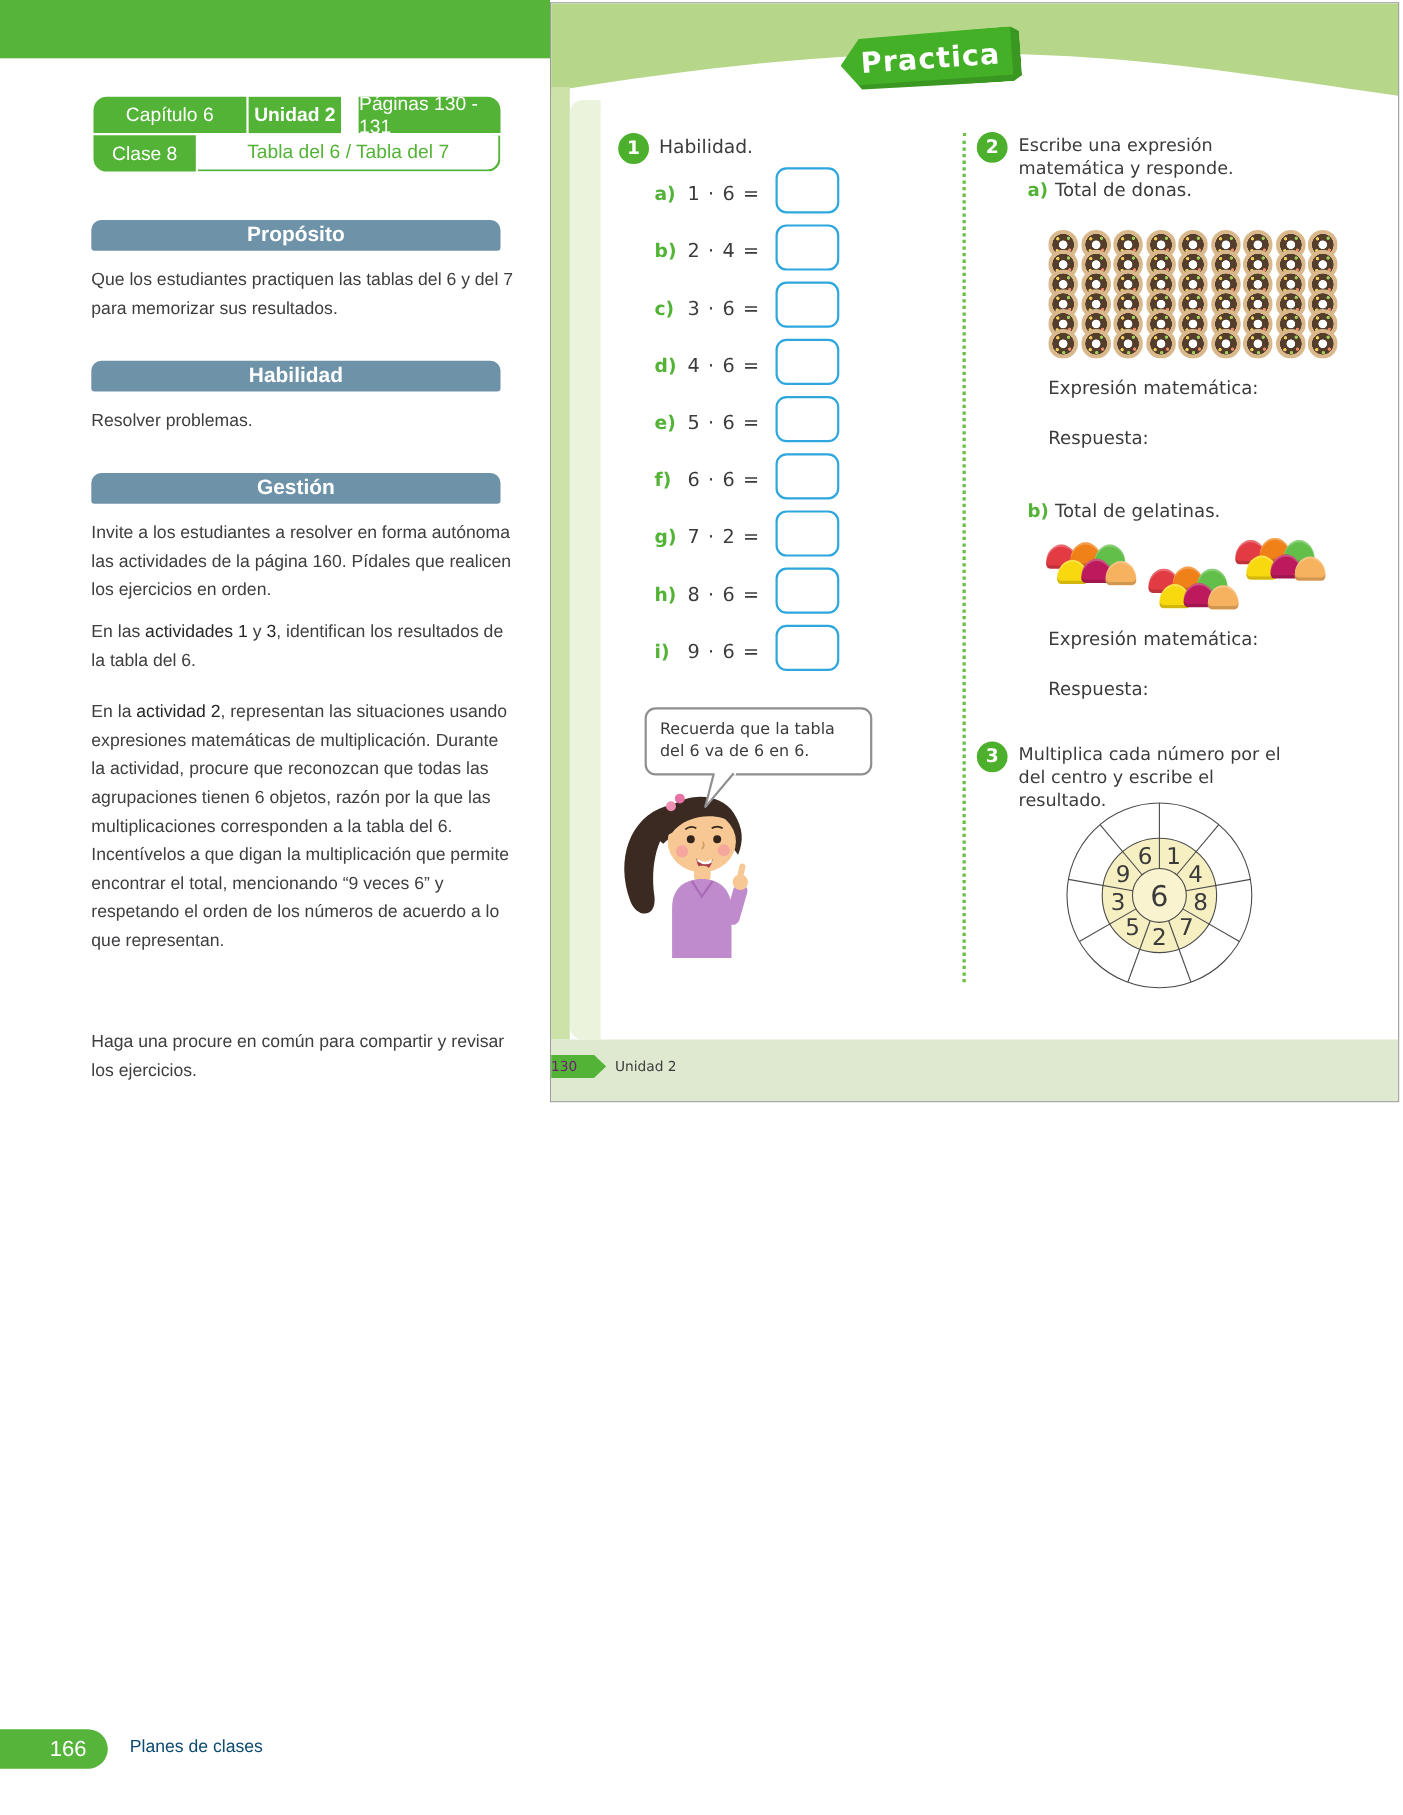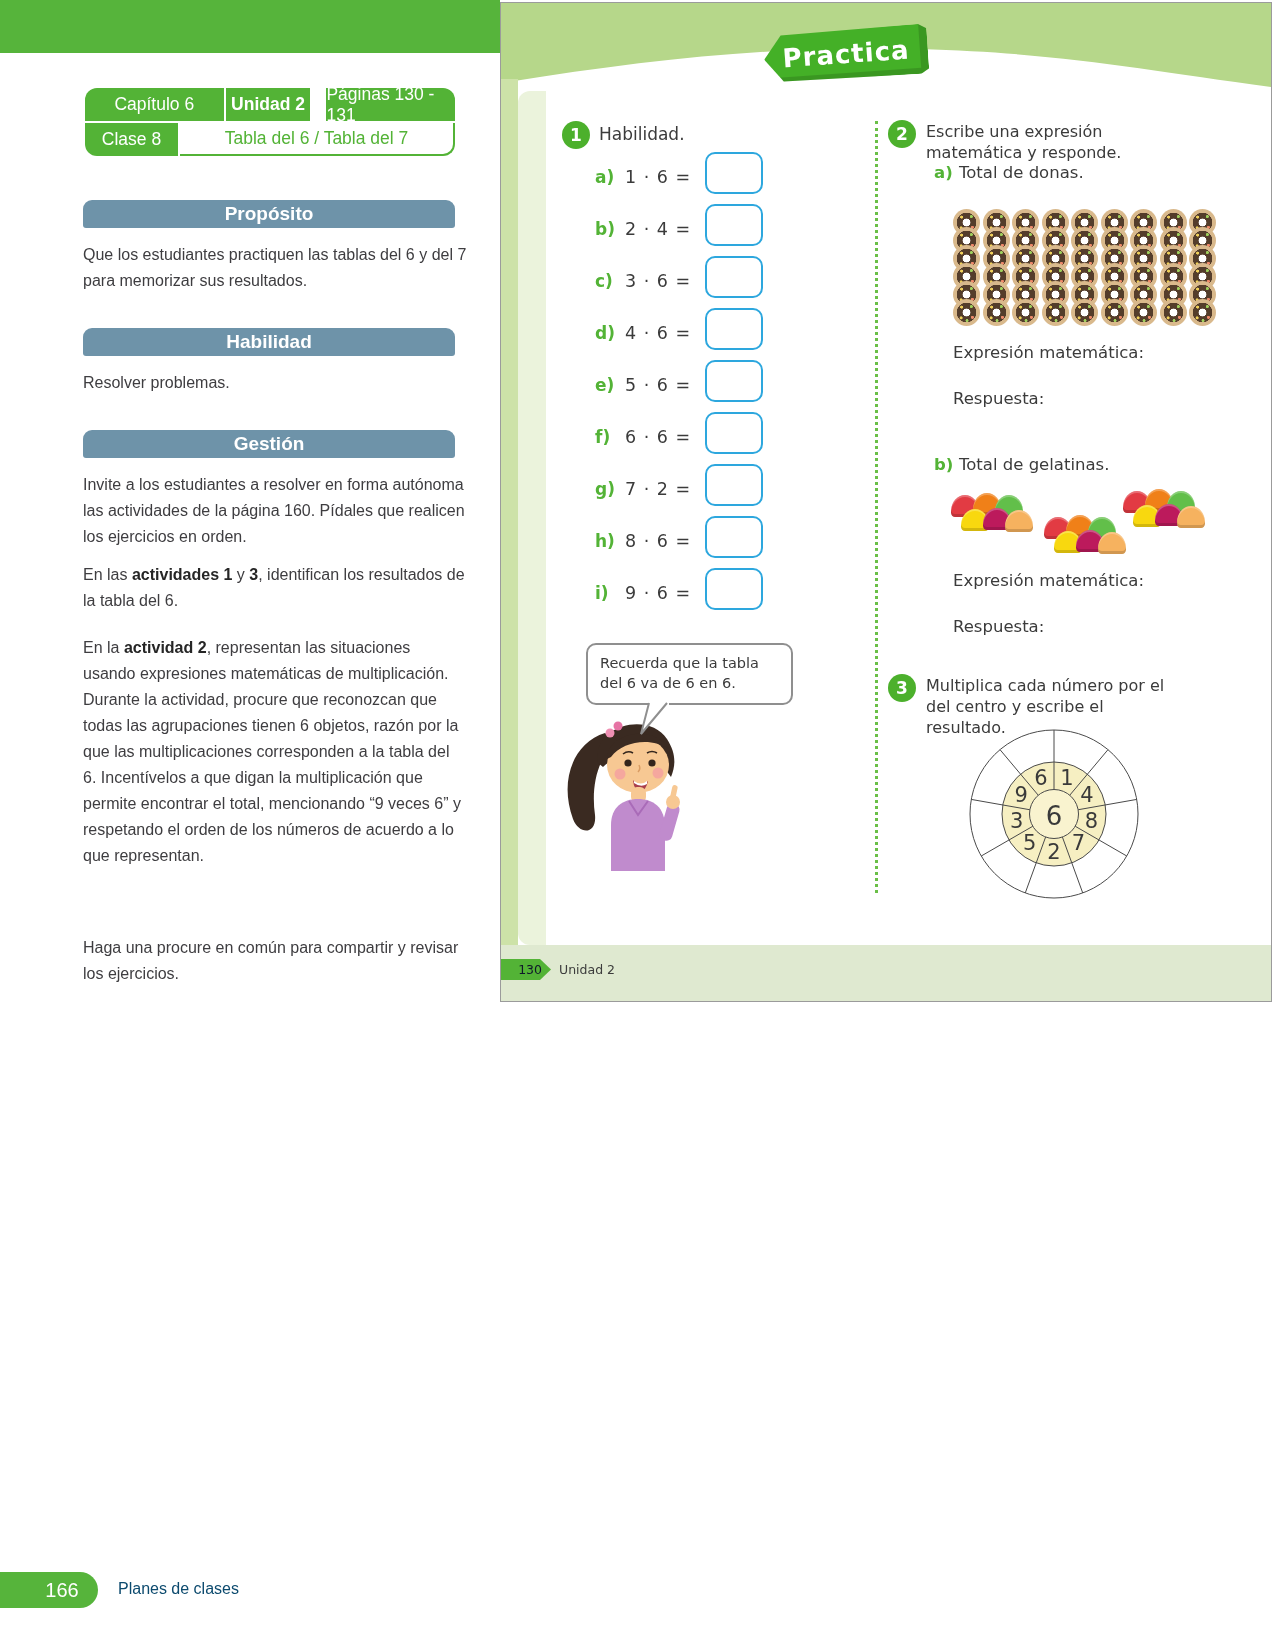--- a/index.html
+++ b/index.html
@@ -17,36 +17,36 @@
   .hc2{width:93px;margin-left:2px;font-weight:bold}
   .hc3{width:141px;margin-left:16px;border-top-right-radius:12px}
   .hc4{width:93px;border-bottom-left-radius:12px}
   .hc5{flex:1;margin-left:2px;background:#fff;color:#53b336;border:2.5px solid #53b336;
        border-top:none;border-left:none;border-bottom-right-radius:12px;
        display:flex;align-items:center;justify-content:center;font-size:17.5px}
   .sec-bar{left:83px;width:372px;height:28px;background:#6e93a9;color:#fff;
     font-weight:bold;font-size:19px;text-align:center;line-height:28px;
     border-radius:9px 9px 3px 3px}
   .t-par{left:83px;width:384px;font-size:16px;line-height:26px;color:#3e3d40}
-  .t-par .b{font-weight:bold;color:#262626}
+  .t-par .b{font-weight:normal;color:#262626}
   .t-par + .t-par{margin-top:0}
   .foot-pill{left:0;top:1572px;width:98px;height:36px;background:#56b43b;color:#fff;
     border-radius:0 18px 18px 0;font-size:20px;line-height:36px;text-align:center;padding-left:26px}
   .foot-label{left:118px;top:1580px;font-size:16px;color:#0c4a6e}
 
   
   .panel{left:500px;top:2px;width:772px;height:1000px;background:#fff;
     border:1px solid #9b9b9b;font-family:"DejaVu Sans",sans-serif;color:#3b3b3b}
   .panel .abs{position:absolute}
   .wave{left:0;top:0;width:100%;height:100px}
   .left-strip{left:0;top:76px;width:17px;height:866px;background:#cde2a8}
   .pale-strip{left:17px;top:88px;width:28px;height:854px;background:#ebf3dc;border-radius:12px 0 0 12px}
   .footer-band{left:0;top:942px;width:100%;height:56px;background:#dfe9d0}
-  .page-tag{left:0;top:956px;width:50px;height:21px;background:#53b336;color:#0f172a;
-    font-size:12.5px;line-height:21px;text-align:right;padding-right:9px;
+  .page-tag{left:0;top:956px;width:50px;height:21px;background:#53b336;color:#701a75;
+    font-size:12.5px;line-height:21px;text-align:left;padding-right:9px;
     clip-path:polygon(0 0,78% 0,100% 50%,78% 100%,0 100%)}
   .unit-label{left:58px;top:959px;font-size:12.5px;color:#3c3c3c}
   .practica{left:263px;top:26px;width:164px;height:50px;background:#44b027;
     transform:rotate(-4deg);color:#fff;font-weight:bold;font-size:26px;letter-spacing:1px;
     text-align:center;line-height:50px;
     clip-path:polygon(0 50%,11% 4%,95% 0,100% 10%,100% 90%,95% 100%,11% 96%);
     box-shadow:inset -8px -6px 0 rgba(0,0,0,.14)}
   .num-circle{width:28px;height:28px;border-radius:50%;background:#4cb02c;color:#fff;
     font-weight:bold;font-size:17px;text-align:center;line-height:28px}
   .instr{font-size:16px;line-height:21px}

